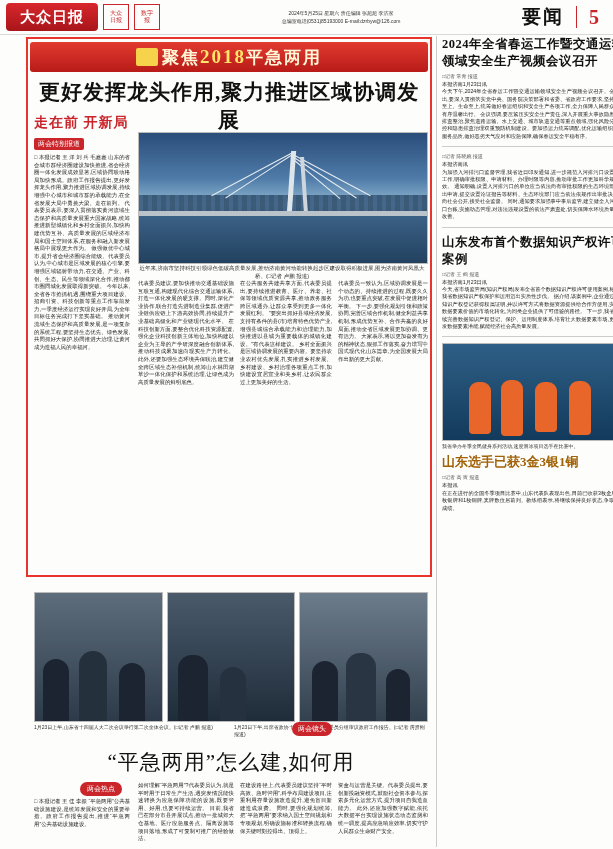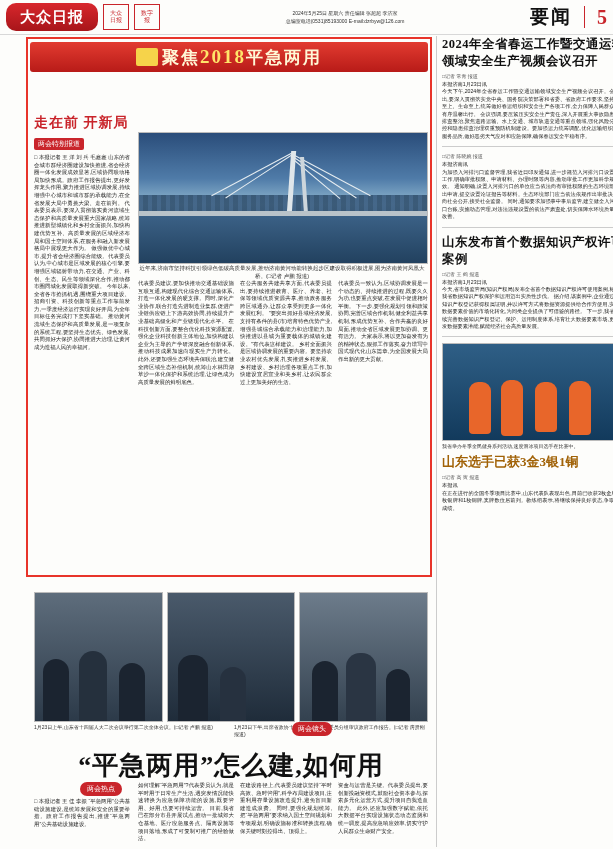--- a/index.html
+++ b/index.html
@@ -1,24 +1,24 @@
 <!DOCTYPE html>
 <html><head>
 <meta charset="utf-8">
 <style>
   html,body{margin:0;padding:0;background:#fff;}
   body{width:613px;height:849px;font-family:"Liberation Sans",sans-serif;color:#111;overflow:hidden;}
   .page{position:relative;width:613px;height:849px;background:#fdfdfb;}
 
   
   .masthead{position:absolute;left:0;top:0;width:613px;height:34px;border-bottom:1px solid #d8d8d8;display:flex;align-items:center;}
-  .logo{width:92px;height:28px;margin-left:6px;background:linear-gradient(180deg,#d8272c,#a8151a);color:#fff;display:flex;align-items:center;justify-content:center;font-family:"Liberation Serif",serif;font-weight:bold;font-size:15px;letter-spacing:1px;border-radius:10px;}
+  .logo{width:92px;height:28px;margin-left:6px;background:linear-gradient(180deg,#d8272c,#a8151a);color:#fff;display:flex;align-items:center;justify-content:center;font-family:"Liberation Serif",serif;font-weight:bold;font-size:15px;letter-spacing:1px;border-radius:4px;}
   .stamp{width:26px;height:26px;margin-left:5px;border:1px solid #c9252b;color:#c9252b;font-size:6px;line-height:7px;display:flex;align-items:center;justify-content:center;text-align:center;padding:1px;box-sizing:border-box;}
   .masthead-mid{flex:1;display:flex;flex-direction:column;align-items:center;justify-content:center;font-size:5px;color:#333;line-height:8px;}
-  .masthead-right{display:flex;align-items:center;gap:12px;margin-right:6px;}
+  .masthead-right{display:flex;align-items:center;gap:12px;margin-right:14px;}
   .mh-title{font-family:"Liberation Serif",serif;font-weight:bold;font-size:19px;color:#111;letter-spacing:2px;}
   .mh-sep{width:1px;height:22px;background:#c9252b;}
   .mh-num{font-family:"Liberation Serif",serif;font-size:20px;color:#c9252b;font-weight:bold;}
 
   
   .body{position:absolute;left:16px;top:34px;width:613px;height:585px;}
   .left{position:absolute;left:4px;top:2px;width:412px;height:811px;}
   .right{position:absolute;left:420px;top:2px;width:189px;height:811px;border-left:1px solid #ccc;padding-left:5px;box-sizing:border-box;}
 
   
@@ -57,21 +57,21 @@
   
   .strip{position:absolute;left:14px;top:556px;width:394px;height:130px;display:flex;gap:4px;}
   .ph{flex:1;border:1px solid #bbb;position:relative;overflow:hidden;background:#9aa3ab;}
   .ph1{background:linear-gradient(180deg,#5e6d7c,#2c3a49);}
   .ph2{background:linear-gradient(180deg,#4a5a6b,#1f2c3a);}
   .ph3{background:linear-gradient(180deg,#6d7c8b,#33414f);}
   .sil{position:absolute;bottom:0;background:#1b2430;border-radius:14px 14px 0 0;}
   .strip-cap{position:absolute;left:14px;top:688px;width:394px;font-size:5px;color:#333;line-height:7px;display:flex;gap:6px;}
   .badge{position:absolute;left:272px;top:686px;background:#c9252b;color:#fff;font-size:7px;padding:2px 6px;border-radius:8px;}
 
-  .headline2{position:absolute;left:14px;top:712px;width:394px;text-align:center;font-family:"Liberation Serif",serif;font-weight:bold;font-size:26px;color:#111;letter-spacing:1px;}
+  .headline2{position:absolute;left:14px;top:712px;width:394px;text-align:center;font-family:"Liberation Serif",serif;font-weight:normal;font-size:21px;color:#111;letter-spacing:1px;}
   .tag2{position:absolute;left:60px;top:746px;background:#c9252b;color:#fff;font-size:7px;padding:2px 7px;border-radius:9px;}
   .c-e{left:14px;top:762px;width:96px;height:48px;}
   .c-f{left:118px;top:746px;width:96px;height:64px;}
   .c-g{left:220px;top:746px;width:92px;height:64px;}
   .c-h{left:318px;top:746px;width:90px;height:64px;}
 
   
   .r-head{font-family:"Liberation Serif",serif;font-weight:bold;font-size:12.5px;line-height:17px;color:#111;letter-spacing:.5px;}
   .r-meta{font-size:5px;color:#555;margin:3px 0 2px;}
   .r-text{font-size:5.2px;line-height:7.4px;color:#222;text-align:justify;}
@@ -107,20 +107,21 @@
     <div class="left">
       <div class="hl"></div>
 
       <div class="banner">
         <div class="banner-emblem"></div>
         <span class="banner-txt">聚焦</span>
         <span class="banner-txt banner-year">2018</span>
         <span class="banner-txt">平急两用</span>
       </div>
 
+      <div class="headline">更好发挥龙头作用,聚力推进区域协调发展</div>
 
       <div class="kicker">
         <div class="kicker-main">走在前 开新局</div>
         <div class="kicker-sub">两会特别报道</div>
       </div>
 
       <div class="photo">
         <div class="sky"></div>
         <div class="city"></div>
         <div class="cable" style="left:152px;top:20px;width:90px;transform:rotate(28deg);"></div>

